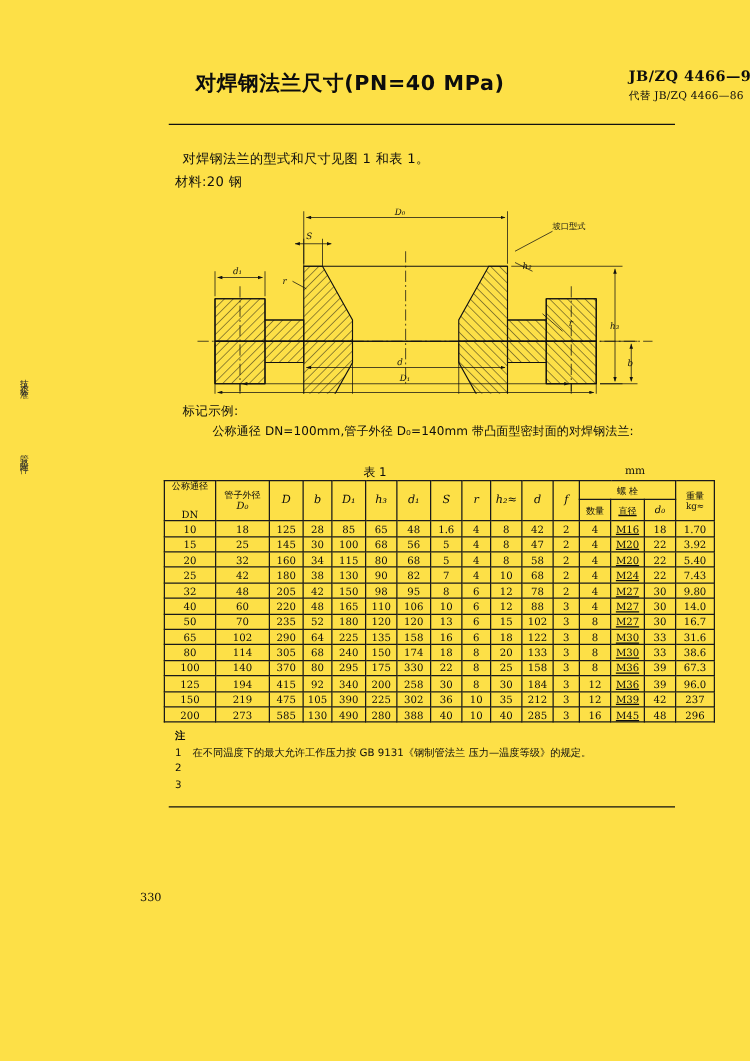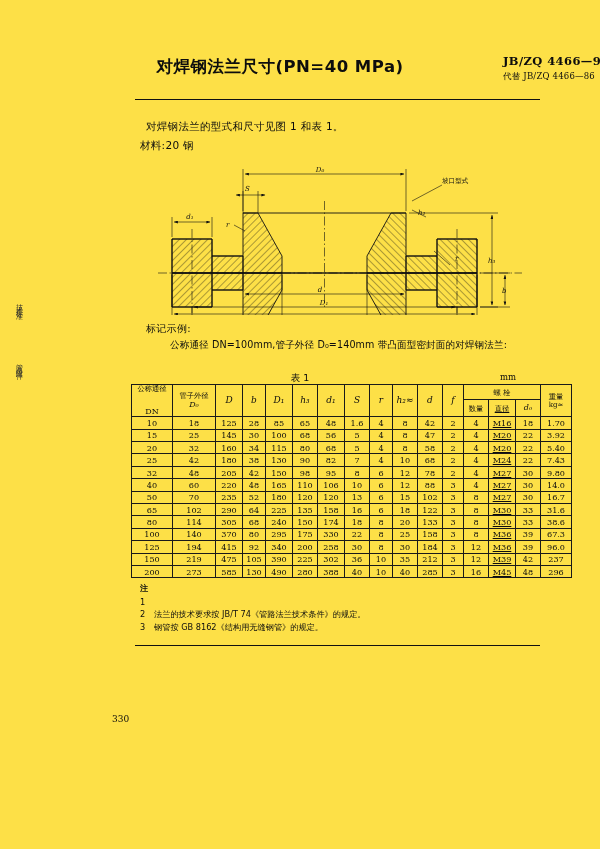--- a/index.html
+++ b/index.html
@@ -511,28 +511,27 @@
           <td class="c-w">296</td>
         </tr>
       </tbody>
   </table>
 
   <div class="notes">
     <div class="nt">注</div>
     <div id="notes-list">
         <div class="nrow">
           <div class="nnum">1</div>
+          <div>在不同温度下的最大允许工作压力按 GB 9131《钢制管法兰  压力—温度等级》的规定。</div>
         </div>
         <div class="nrow">
           <div class="nnum">2</div>
-          <div>法兰的技术要求按 JB/T 74《管路法兰技术条件》的规定。</div>
         </div>
         <div class="nrow">
           <div class="nnum">3</div>
-          <div>钢管按 GB 8162《结构用无缝钢管》的规定。</div>
         </div>
       </div>
   </div>
   <div class="rule-bot"></div>
 
   <div class="pageno">330</div>
   <div class="sidemark sm1">技术标准</div>
   <div class="sidemark sm2">管路附件</div>
 
 </div>

